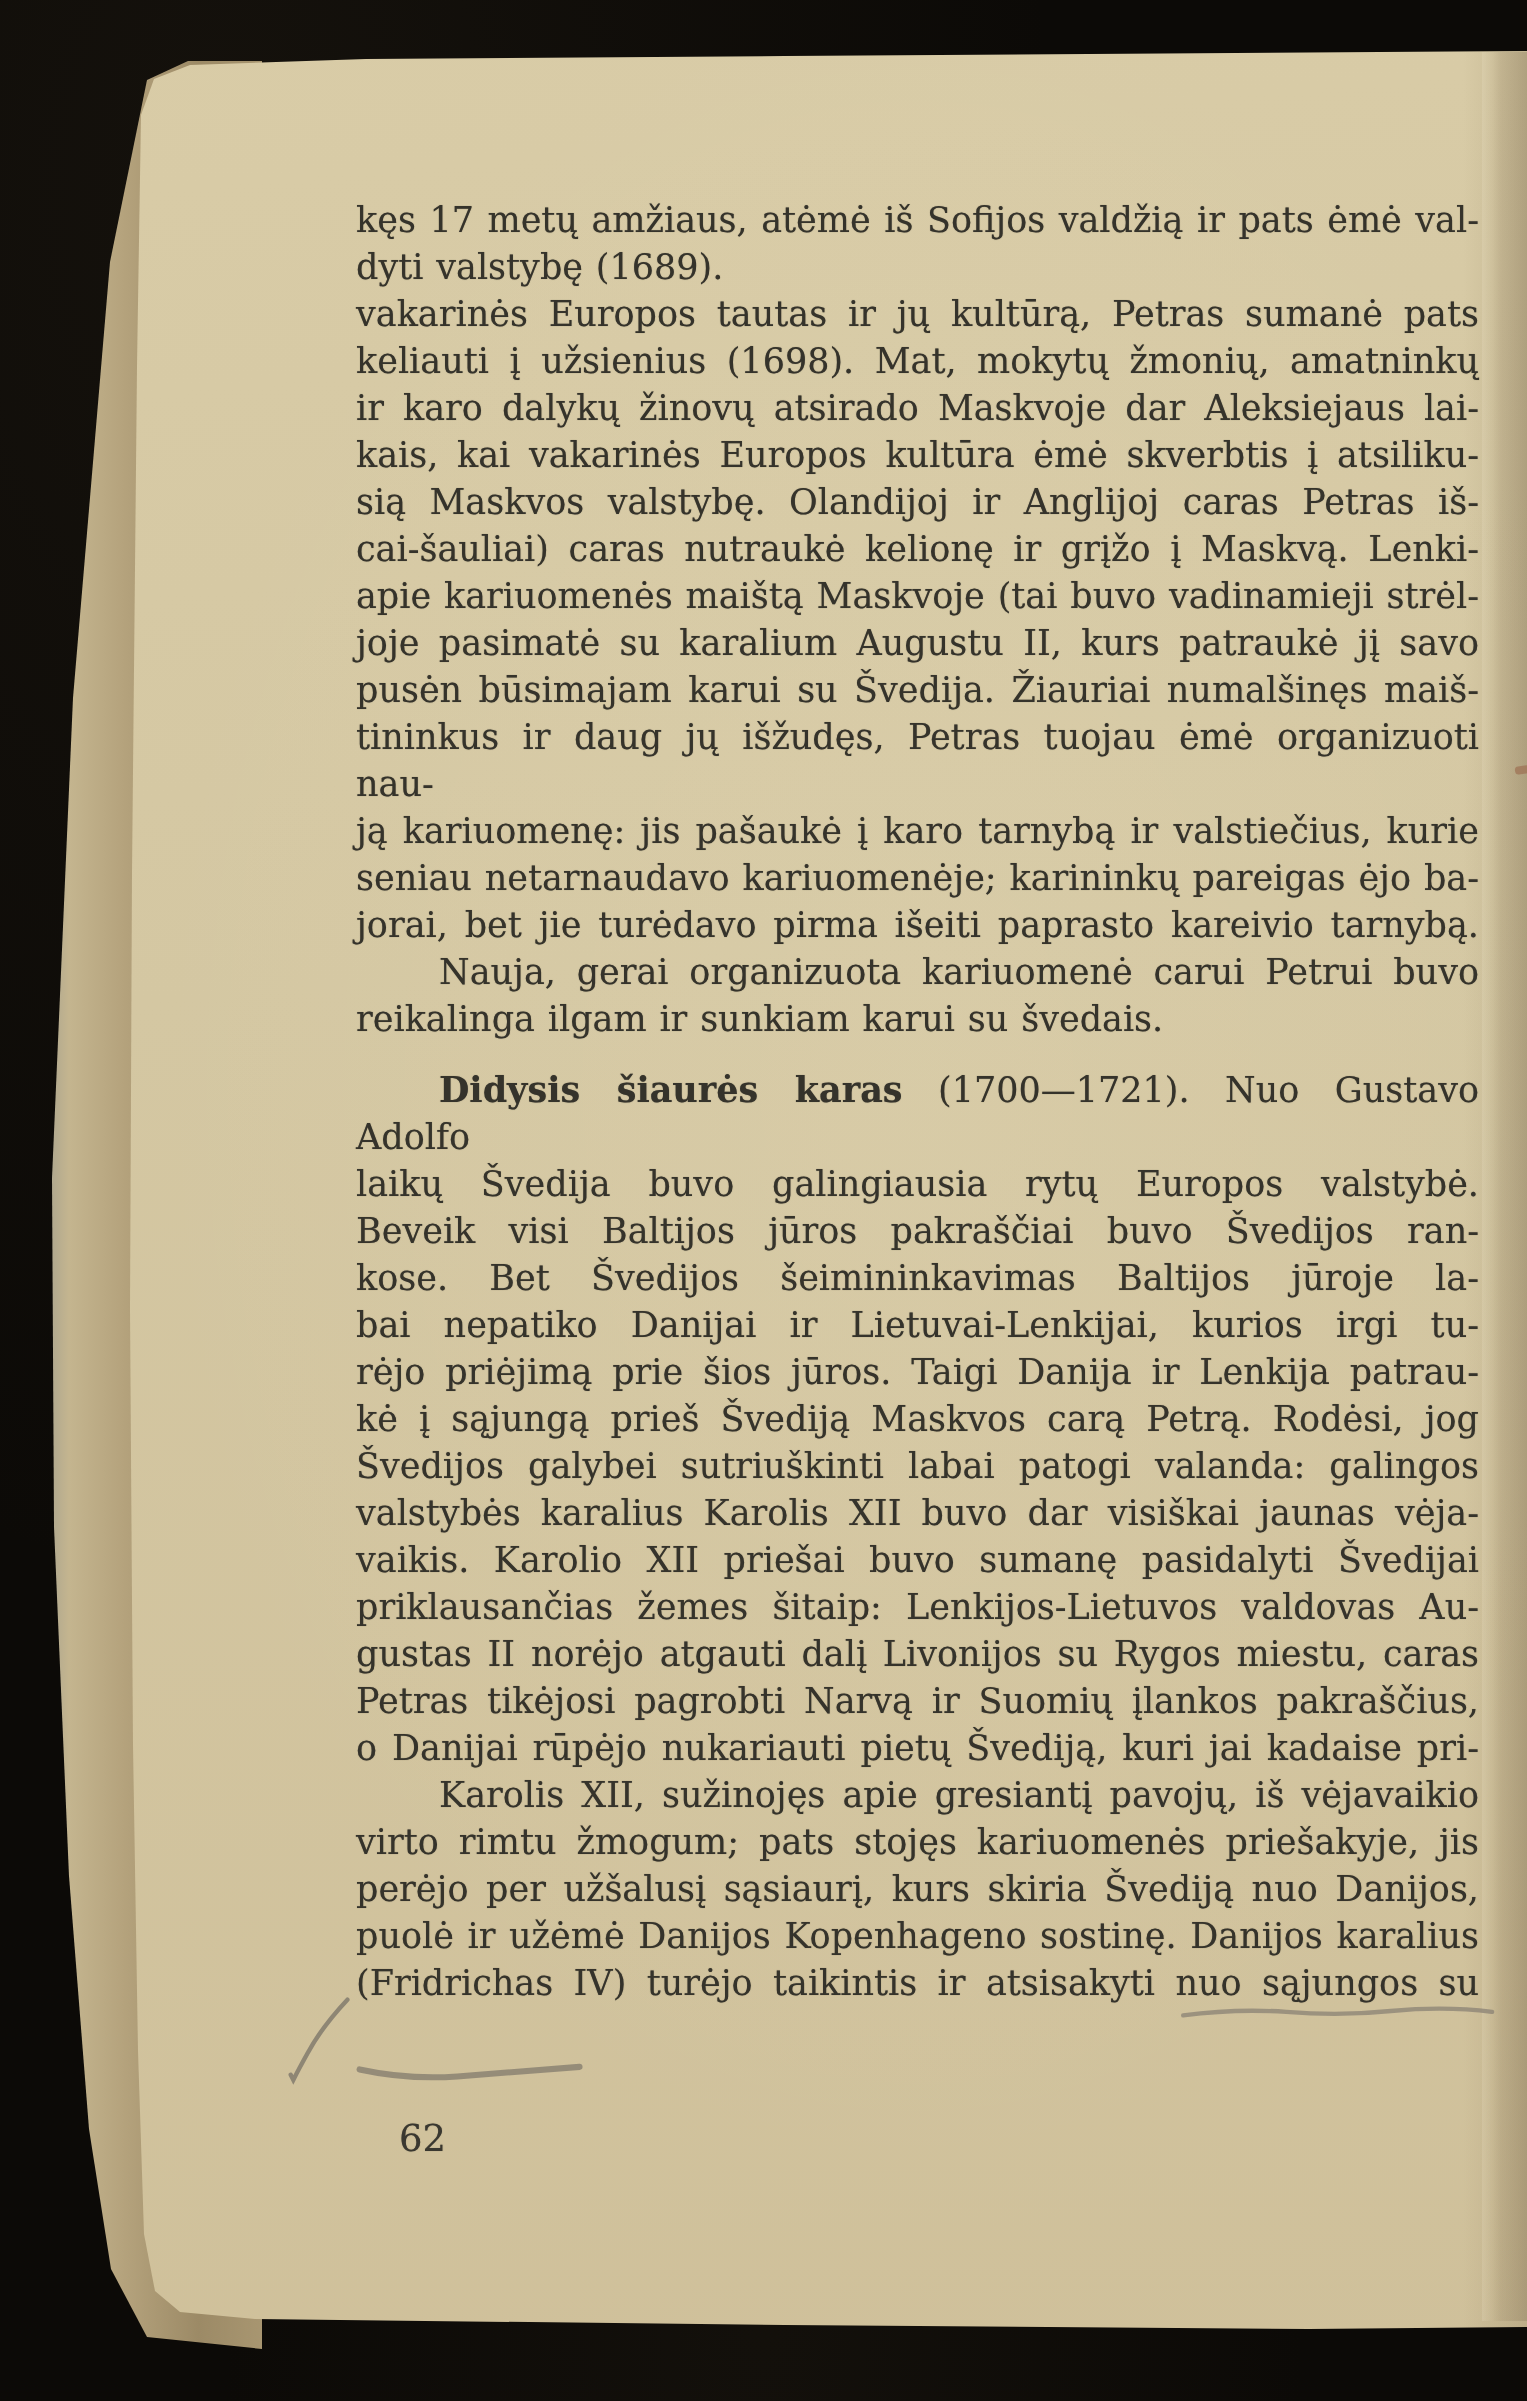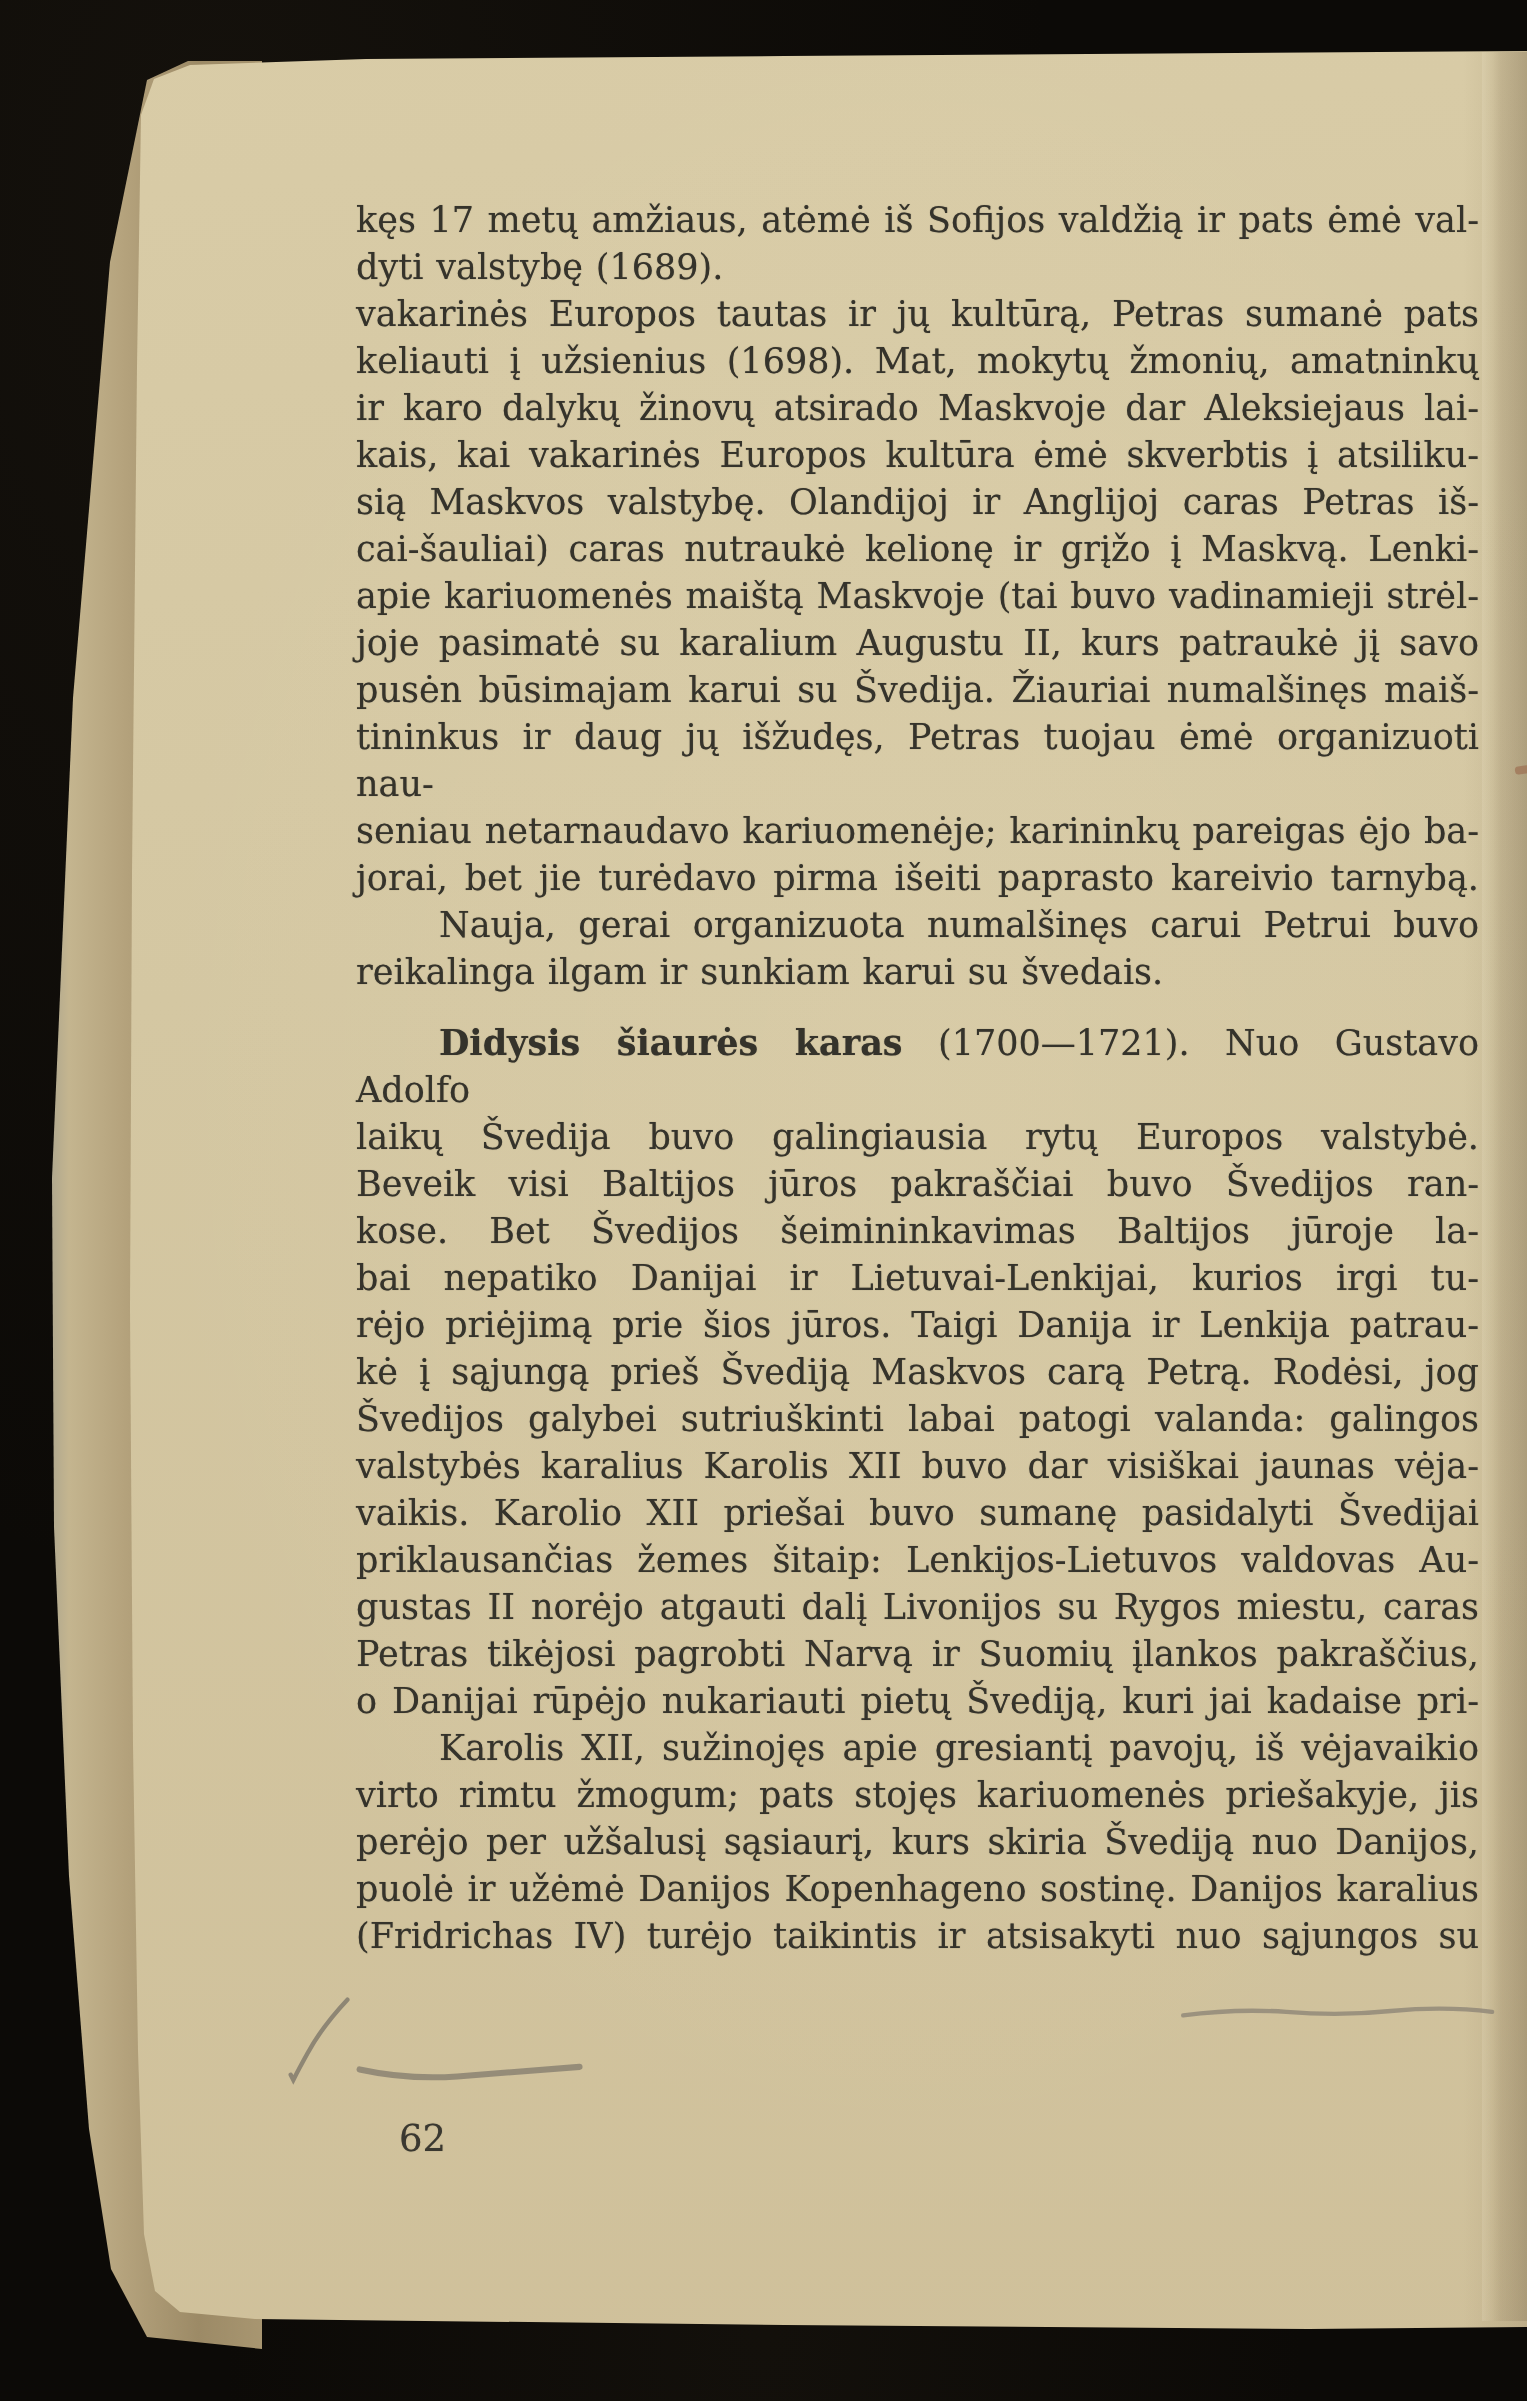--- a/index.html
+++ b/index.html
@@ -99,23 +99,24 @@
       <div class="line">vakarinės Europos tautas ir jų kultūrą, Petras sumanė pats</div>
       <div class="line">keliauti į užsienius (1698).  Mat, mokytų žmonių, amatninkų</div>
       <div class="line">ir karo dalykų žinovų atsirado Maskvoje dar Aleksiejaus lai-</div>
       <div class="line">kais, kai vakarinės Europos kultūra ėmė skverbtis į atsiliku-</div>
       <div class="line">sią Maskvos valstybę.  Olandijoj ir Anglijoj caras Petras iš-</div>
       <div class="line">cai-šauliai) caras nutraukė kelionę ir grįžo į Maskvą.  Lenki-</div>
       <div class="line">apie kariuomenės maištą Maskvoje (tai buvo vadinamieji strėl-</div>
       <div class="line">joje pasimatė su karalium Augustu II, kurs patraukė jį savo</div>
       <div class="line">pusėn būsimajam karui su Švedija.  Žiauriai numalšinęs maiš-</div>
       <div class="line">tininkus ir daug jų išžudęs, Petras tuojau ėmė organizuoti nau-</div>
+      <div class="line">ją kariuomenę: jis pašaukė į karo tarnybą ir valstiečius, kurie</div>
       <div class="line">seniau netarnaudavo kariuomenėje; karininkų pareigas ėjo ba-</div>
       <div class="line">jorai, bet jie turėdavo pirma išeiti paprasto kareivio tarnybą.</div>
-      <div class="line indent">Nauja, gerai organizuota numalšinęs carui Petrui buvo</div>
+      <div class="line indent">Nauja, gerai organizuota kariuomenė carui Petrui buvo</div>
       <div class="line short">reikalinga ilgam ir sunkiam karui su švedais.</div>
       <div class="line indent gap"><span class="bold">Didysis šiaurės karas</span><span> (1700—1721).  Nuo Gustavo Adolfo</span></div>
       <div class="line">laikų Švedija buvo galingiausia rytų Europos valstybė.</div>
       <div class="line">Beveik visi Baltijos jūros pakraščiai buvo Švedijos ran-</div>
       <div class="line">kose.  Bet Švedijos šeimininkavimas Baltijos jūroje la-</div>
       <div class="line">bai nepatiko Danijai ir Lietuvai-Lenkijai, kurios irgi tu-</div>
       <div class="line">rėjo priėjimą prie šios jūros.  Taigi Danija ir Lenkija patrau-</div>
       <div class="line">kė į sąjungą prieš Švediją Maskvos carą Petrą.  Rodėsi, jog</div>
       <div class="line">Švedijos galybei sutriuškinti labai patogi valanda: galingos</div>
       <div class="line">valstybės karalius Karolis XII buvo dar visiškai jaunas vėja-</div>

